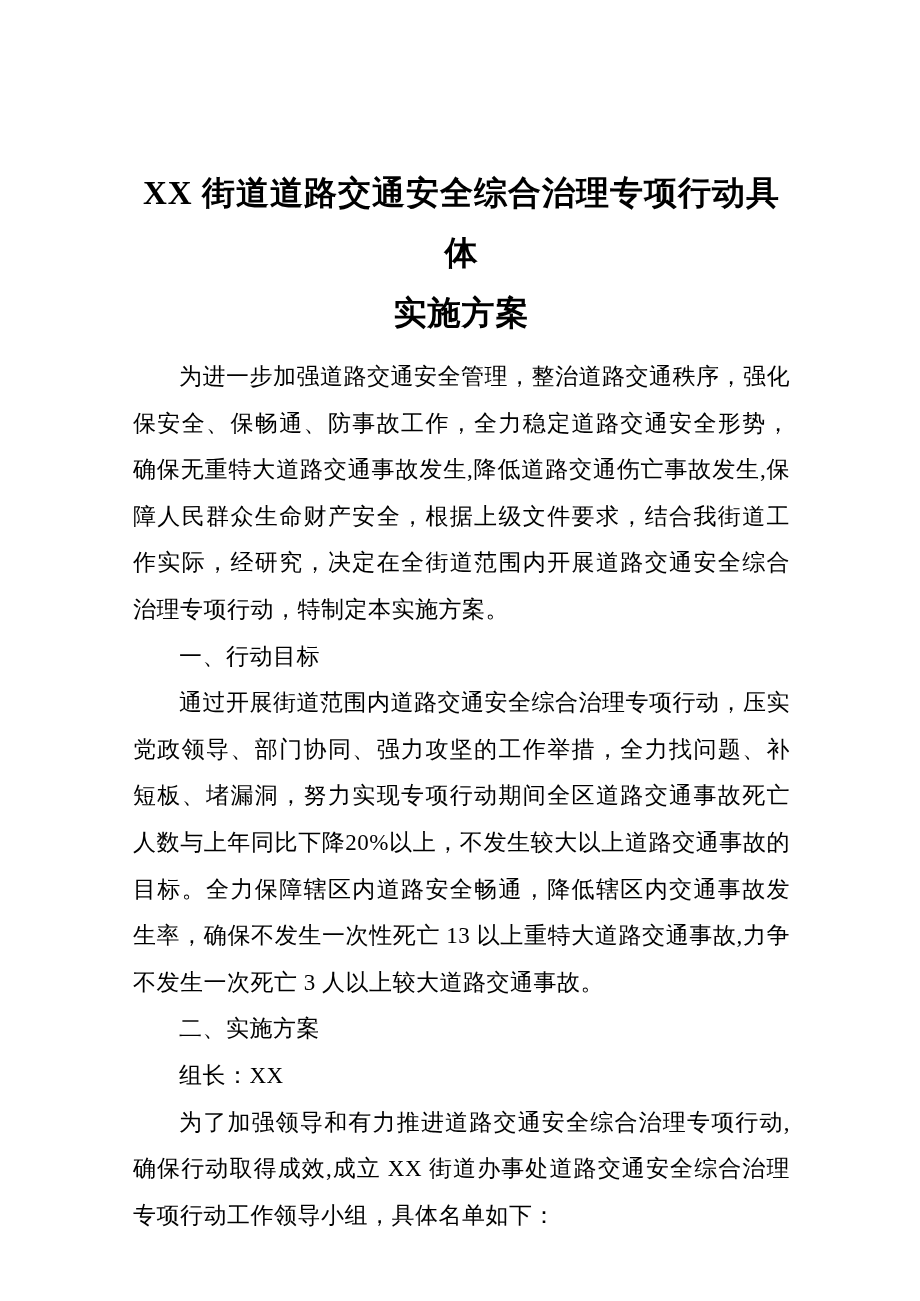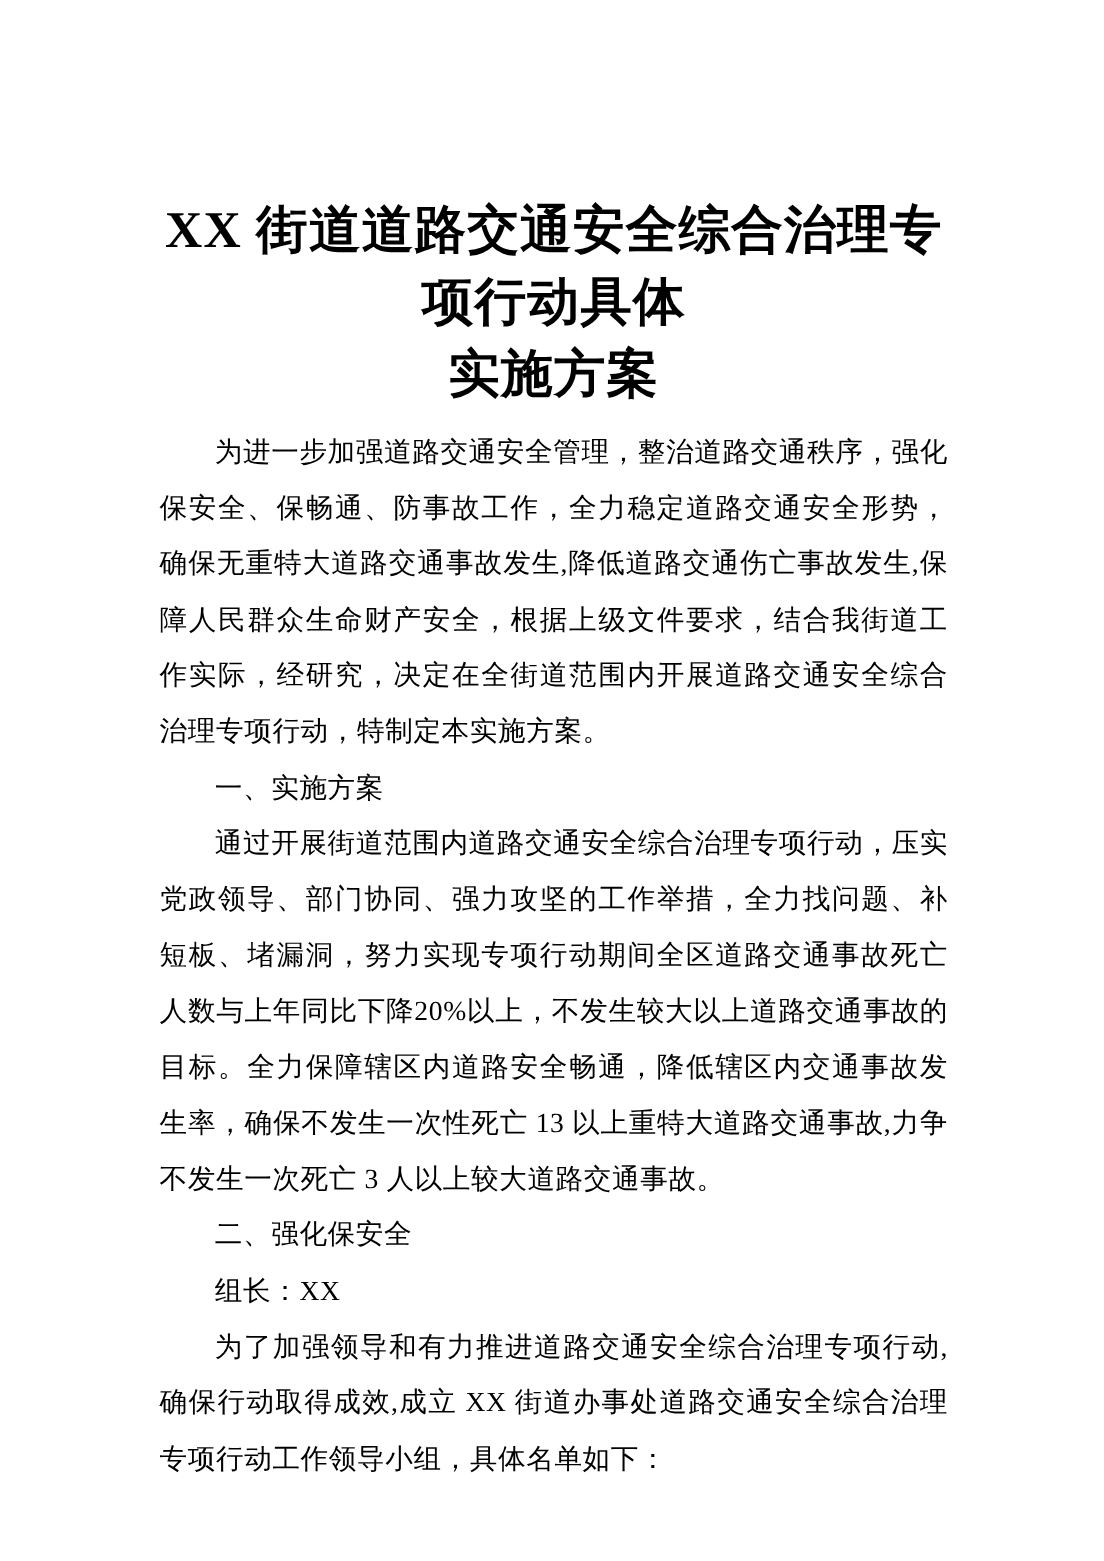--- a/index.html
+++ b/index.html
@@ -17,21 +17,21 @@
     color: #000000;
   }
   .content {
     position: absolute;
     left: 133px;
     top: 0;
     width: 657px;
   }
   .doc-title {
     margin: 163px 0 11px 0;
-    font-size: 43px;
+    font-size: 33px;
     font-weight: bold;
     line-height: 60px;
     text-align: center;
     letter-spacing: 1px;
   }
   .doc-title .title-line {
     display: block;
   }
   .para {
     margin: 0;
@@ -52,24 +52,24 @@
 <div class="page">
   <div class="content">
 
     <h1 class="doc-title">
       <span class="title-line">XX 街道道路交通安全综合治理专项行动具体</span>
       <span class="title-line">实施方案</span>
     </h1>
 
     <p class="para">为进一步加强道路交通安全管理，整治道路交通秩序，强化保安全、保畅通、防事故工作，全力稳定道路交通安全形势，确保无重特大道路交通事故发生,降低道路交通伤亡事故发生,保障人民群众生命财产安全，根据上级文件要求，结合我街道工作实际，经研究，决定在全街道范围内开展道路交通安全综合治理专项行动，特制定本实施方案。</p>
 
-    <p class="para heading">一、实施方案</p>
+    <p class="para heading">一、行动目标</p>
 
     <p class="para">通过开展街道范围内道路交通安全综合治理专项行动，压实党政领导、部门协同、强力攻坚的工作举措，全力找问题、补短板、堵漏洞，努力实现专项行动期间全区道路交通事故死亡人数与上年同比下降20%以上，不发生较大以上道路交通事故的目标。全力保障辖区内道路安全畅通，降低辖区内交通事故发生率，确保不发生一次性死亡 13 以上重特大道路交通事故,力争不发生一次死亡 3 人以上较大道路交通事故。</p>
 
-    <p class="para heading">二、强化保安全</p>
+    <p class="para heading">二、实施方案</p>
 
     <p class="para">组长：XX</p>
 
     <p class="para">为了加强领导和有力推进道路交通安全综合治理专项行动,确保行动取得成效,成立 XX 街道办事处道路交通安全综合治理专项行动工作领导小组，具体名单如下：</p>
 
   </div>
 </div>
 
 </body></html>

